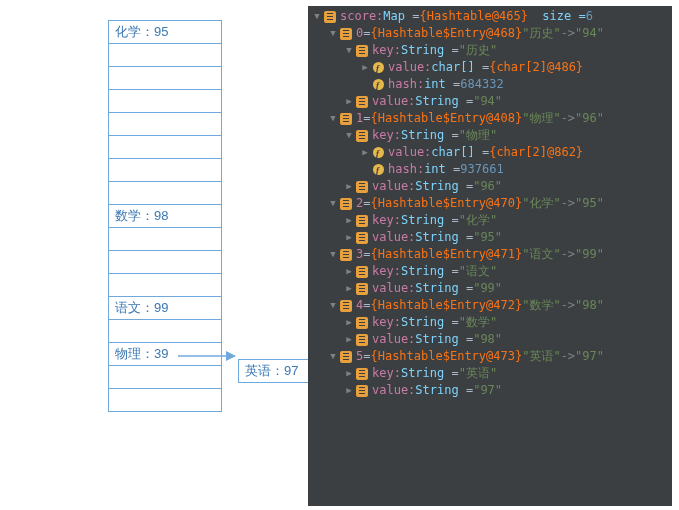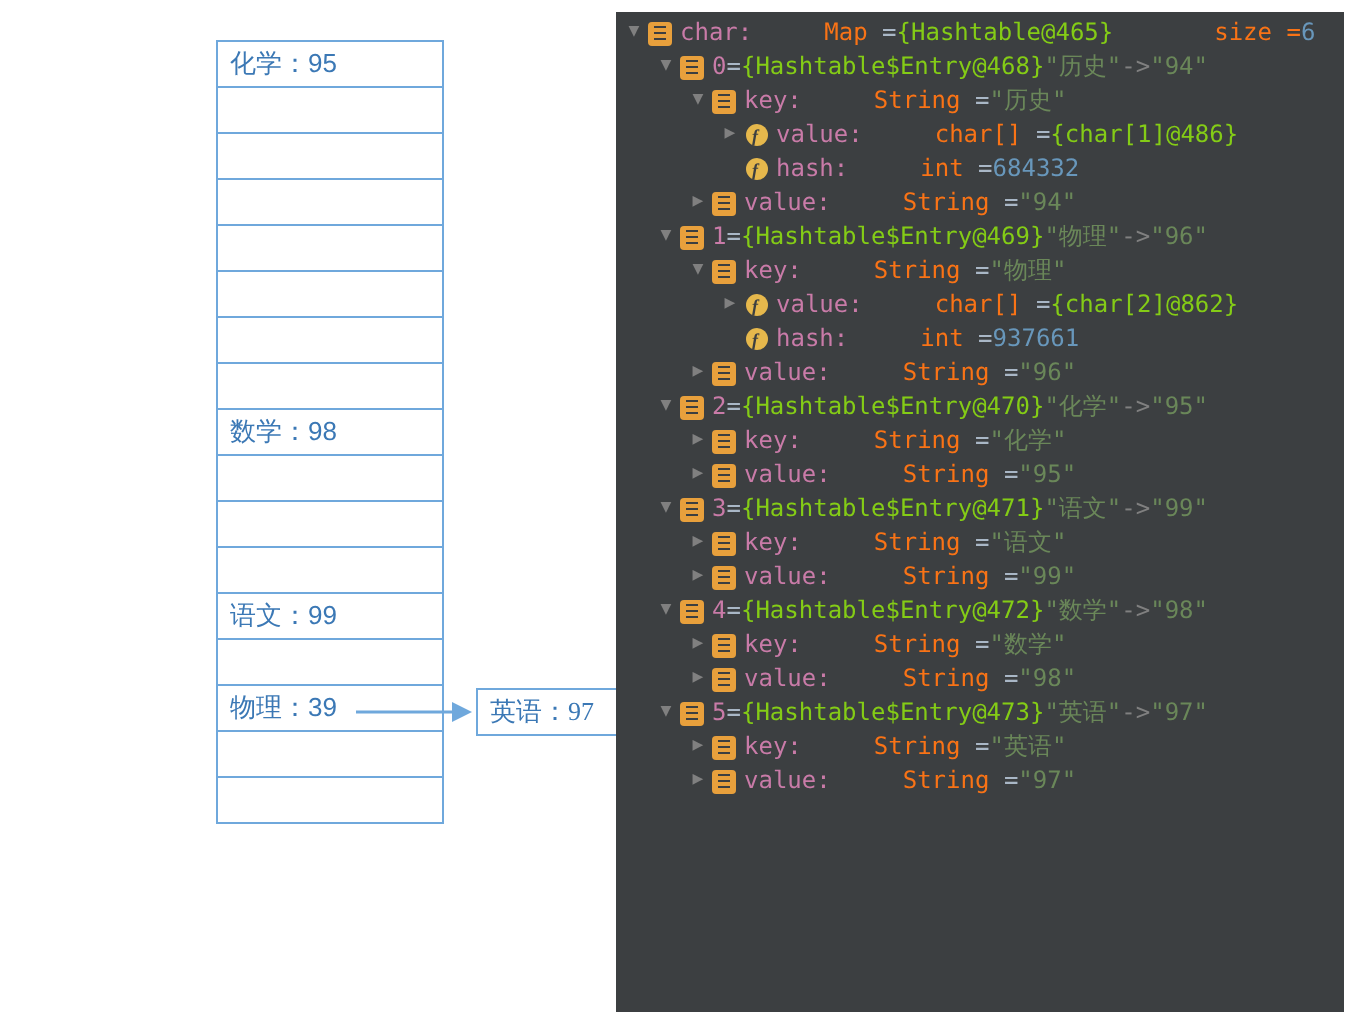--- a/index.html
+++ b/index.html
@@ -107,23 +107,23 @@
     position: absolute;
     left: 3px;
     top: -2px;
     font-size: 9px;
     color: #3c3f41;
     font-style: italic;
     font-family: serif;
     font-weight: bold;
   }
   .k-name { color: #c97ba8; }
-  .k-type { color: #f97316; margin-left: 36px; }
+  .k-type { color: #7dd3fc; }
   .k-eq   { color: #a9b7c6; }
-  .k-gray { color: #84cc16; }
+  .k-gray { color: #f97316; }
   .k-str  { color: #6a8759; }
   .k-num  { color: #6897bb; }
   .sep { color: #808080; }
   .pad { display:inline-block; }
 </style>
 </head>
 <body>
 
 <div class="left-area">
   <table class="bucket-table">
@@ -180,32 +180,32 @@
           <td></td>
         </tr>
       </tbody>
   </table>
   <div class="arrow" style="left:116px;top:330px;">
     <svg width="60" height="12" viewBox="0 0 60 12">
       <line x1="2" y1="6" x2="50" y2="6" stroke="#6fa8dc" stroke-width="1.5"></line>
       <polygon points="50,1 60,6 50,11" fill="#6fa8dc"></polygon>
     </svg>
   </div>
-  <div class="ext-box" style="left:178px;top:324px;font-family:Liberation Serif, serif;">
+  <div class="ext-box" style="left:178px;top:339px;">
     <span>英语</span>：<span>97</span>
   </div>
 </div>
 
 <div class="right-area">
   <div id="tree">
       <div class="tree-row">
         <span class="pad" style="width:4px"></span>
         <span class="toggle">▼</span>
         <span class="obj-icon"></span>
-        <span class="k-name">char:</span> 
+        <span class="k-name">score:</span> 
         <span class="k-type">Map</span>
         <span class="k-eq"> &nbsp;= </span>
         <span class="k-gray">{Hashtable@465}</span>
         <span class="k-type">&nbsp; size = </span>
         <span class="k-num">6</span>
       </div>
       <div class="tree-row">
         <span class="pad" style="width:20px"></span>
         <span class="toggle">▼</span>
         <span class="obj-icon"></span>
@@ -225,21 +225,21 @@
         <span class="k-eq"> &nbsp;= </span>
         <span class="k-str">"历史"</span>
       </div>
       <div class="tree-row">
         <span class="pad" style="width:52px"></span>
         <span class="toggle">▶</span>
         <span class="field-icon"></span>
         <span class="k-name">value:</span> 
         <span class="k-type">char[]</span>
         <span class="k-eq"> &nbsp;= </span>
-        <span class="k-gray">{char[1]@486}</span>
+        <span class="k-gray">{char[2]@486}</span>
       </div>
       <div class="tree-row">
         <span class="pad" style="width:52px"></span>
         <span class="toggle"></span>
         <span class="field-icon"></span>
         <span class="k-name">hash:</span> 
         <span class="k-type">int</span>
         <span class="k-eq"> &nbsp;= </span>
         <span class="k-num">684332</span>
       </div>
@@ -251,21 +251,21 @@
         <span class="k-type">String</span>
         <span class="k-eq"> &nbsp;= </span>
         <span class="k-str">"94"</span>
       </div>
       <div class="tree-row">
         <span class="pad" style="width:20px"></span>
         <span class="toggle">▼</span>
         <span class="obj-icon"></span>
         <span class="k-name">1</span> 
         <span class="k-eq">= </span>
-        <span class="k-gray">{Hashtable$Entry@469}</span> 
+        <span class="k-gray">{Hashtable$Entry@408}</span> 
         <span class="k-str">"物理"</span>
         <span class="sep"> -&gt; </span>
         <span class="k-str">"96"</span>
       </div>
       <div class="tree-row">
         <span class="pad" style="width:36px"></span>
         <span class="toggle">▼</span>
         <span class="obj-icon"></span>
         <span class="k-name">key:</span> 
         <span class="k-type">String</span>

